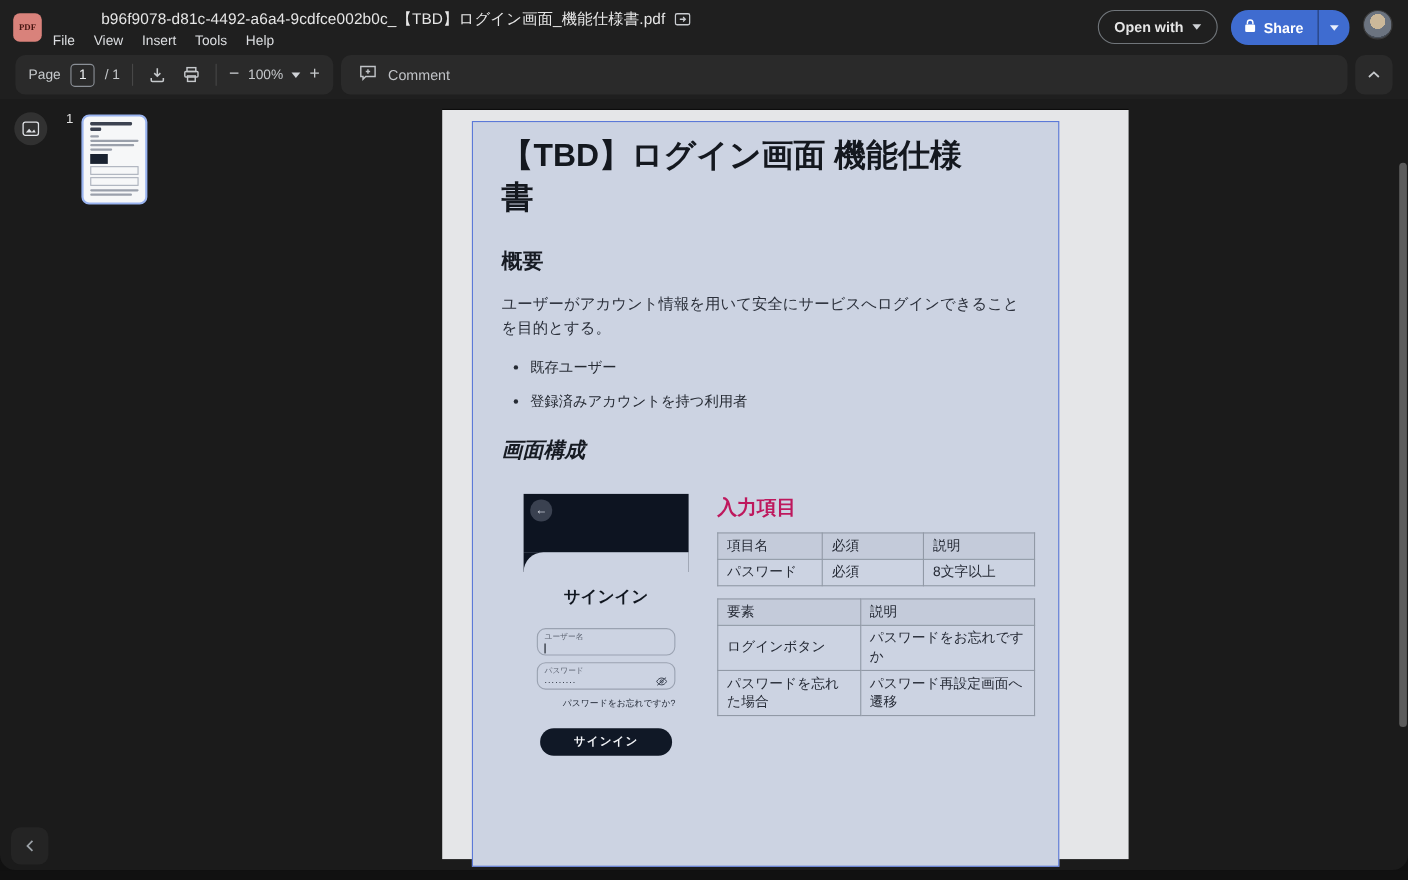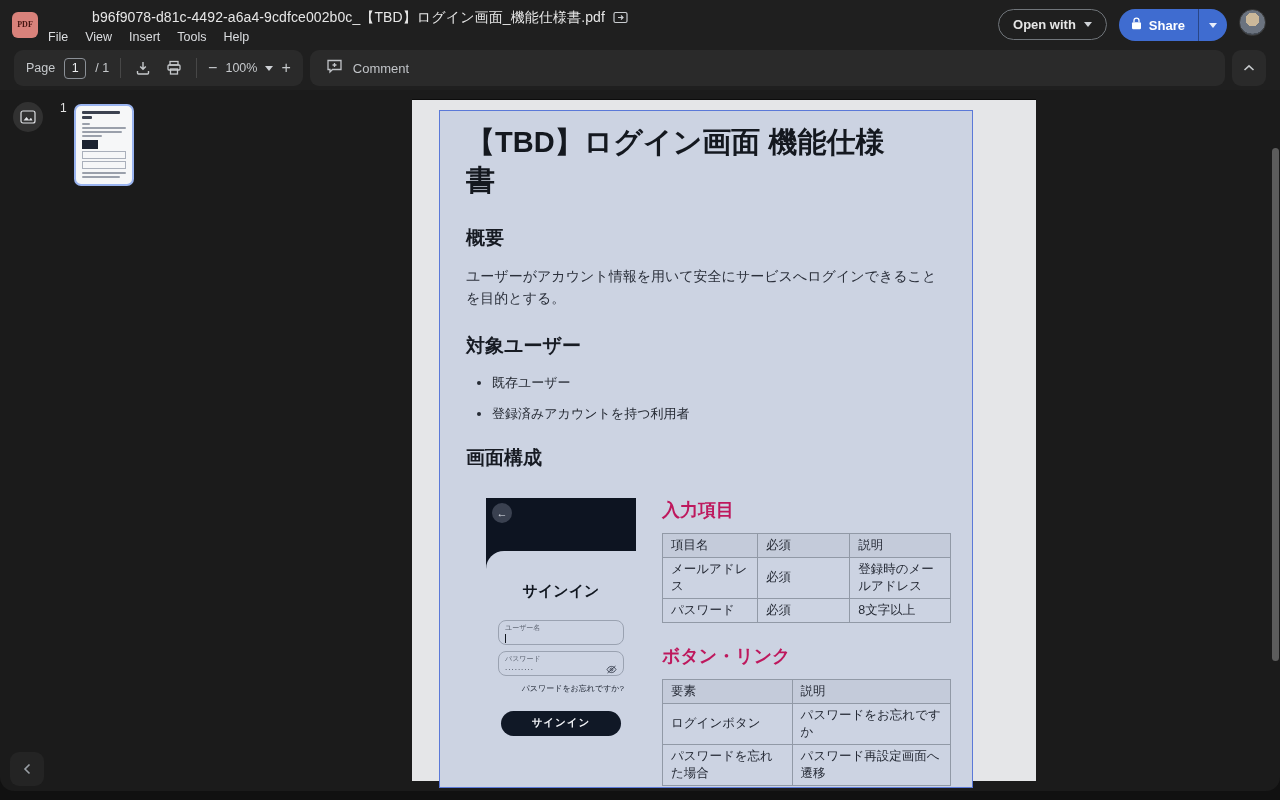--- a/index.html
+++ b/index.html
@@ -50,31 +50,31 @@
   .pt-line { height:2px; background:#9aa0ab; margin-bottom:2px; border-radius:1px; }
   .pt-line.dark { background:#3c4250; }
   .pt-block { width:16px; height:9px; background:#1a2230; margin:2px 0; }
   .pt-table { height:8px; border:1px solid #aab0bb; margin-top:2px; }
 
   .back-collapse { position:absolute; left:10px; top:662px; width:34px; height:34px; border-radius:9px; background:#242424; display:flex; align-items:center; justify-content:center; }
 
   .scrollbar { position:absolute; right:1px; top:58px; width:7px; height:513px; background:#5c5c5c; border-radius:4px; }
 
   
-  .pdf-page { position:absolute; left:412px; top:10px; width:624px; height:681px; background:#e5e6e8; box-shadow:0 -1px 0 rgba(0,0,0,.55); }
+  .pdf-page { position:absolute; left:402px; top:10px; width:624px; height:681px; background:#e5e6e8; box-shadow:0 -1px 0 rgba(0,0,0,.55); }
   .content-box { position:absolute; left:27px; top:10px; width:534px; height:678px; background:#ccd3e2; border:1.5px solid #5b79d8; padding:8px 26px 0 26px; overflow:hidden; color:#20242e; }
 
   .doc-title { font-size:29px; font-weight:bold; line-height:1.32; color:#14181f; max-width:432px; margin-top:4px; }
   .h2 { font-size:19px; font-weight:bold; color:#171b23; }
   .overview-h { margin-top:25px; }
   .overview-p { margin-top:14px; font-size:14px; line-height:1.62; color:#2b303b; }
   .target-h { margin-top:23px; }
   .bullets { margin:15px 0 0 26px; }
   .bullets li { font-size:13px; color:#252a33; margin-bottom:13px; }
-  .layout-h { margin-top:22px; }
+  .layout-h { margin-top:22px;font-style:italic; }
 
   .columns { display:flex; margin-top:27px; }
   
   .mockup { width:150px; margin-left:20px; flex:none; }
   .mock-header { position:relative; height:53px; background:#0d1421; }
   .mock-back { position:absolute; left:6px; top:5px; width:20px; height:20px; border-radius:50%; background:#3a4150; color:#dfe3ea; font-size:11px; display:flex; align-items:center; justify-content:center; }
   .mock-curve { position:relative; height:18px; background:#0d1421; }
   .mock-curve::after { content:""; position:absolute; inset:0; background:#ccd3e2; border-top-left-radius:42px; }
   .mock-title { text-align:center; font-size:15px; font-weight:bold; color:#10161f; margin-top:13px; }
   .mock-field { position:relative; width:126px; margin:0 auto; height:25px; border:1px solid #9aa2b1; border-radius:8px; padding:2px 6px; }
@@ -213,21 +213,20 @@
 
   <div class="pdf-page">
     <div class="content-box">
       <div class="doc-title">【TBD】ログイン画面 機能仕様書</div>
 
       <div class="h2 overview-h">概要</div>
       <div class="overview-p">
         <div>ユーザーがアカウント情報を用いて安全にサービスへログインできることを目的とする。</div>
       </div>
 
-      <div class="h2 target-h">対象ユーザー</div>
       <ul class="bullets">
         <li>既存ユーザー</li>
         <li>登録済みアカウントを持つ利用者</li>
       </ul>
 
       <div class="h2 layout-h">画面構成</div>
 
       <div class="columns">
 
         <div class="mockup">
@@ -264,33 +263,27 @@
                 <col>
                 <col>
               </colgroup>
             <tbody>
                 <tr>
               <th>項目名</th>
               <th>必須</th>
               <th>説明</th>
             </tr>
             <tr>
-              <td>メールアドレス</td>
-              <td>必須</td>
-              <td>登録時のメールアドレス</td>
-            </tr>
-            <tr>
               <td>パスワード</td>
               <td>必須</td>
               <td>8文字以上</td>
             </tr>
           </tbody>
             </table>
 
-          <div class="h3 btn-h">ボタン・リンク</div>
           <table class="spec-table t2">
             <colgroup>
                 <col>
                 <col>
               </colgroup>
             <tbody>
                 <tr>
               <th>要素</th>
               <th>説明</th>
             </tr>

